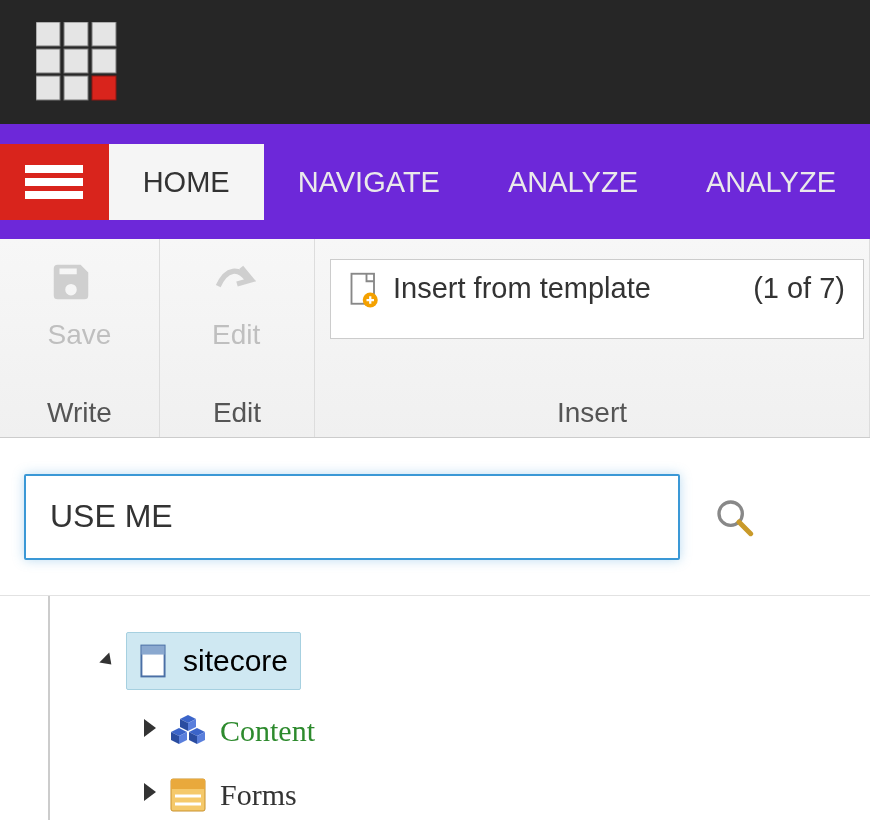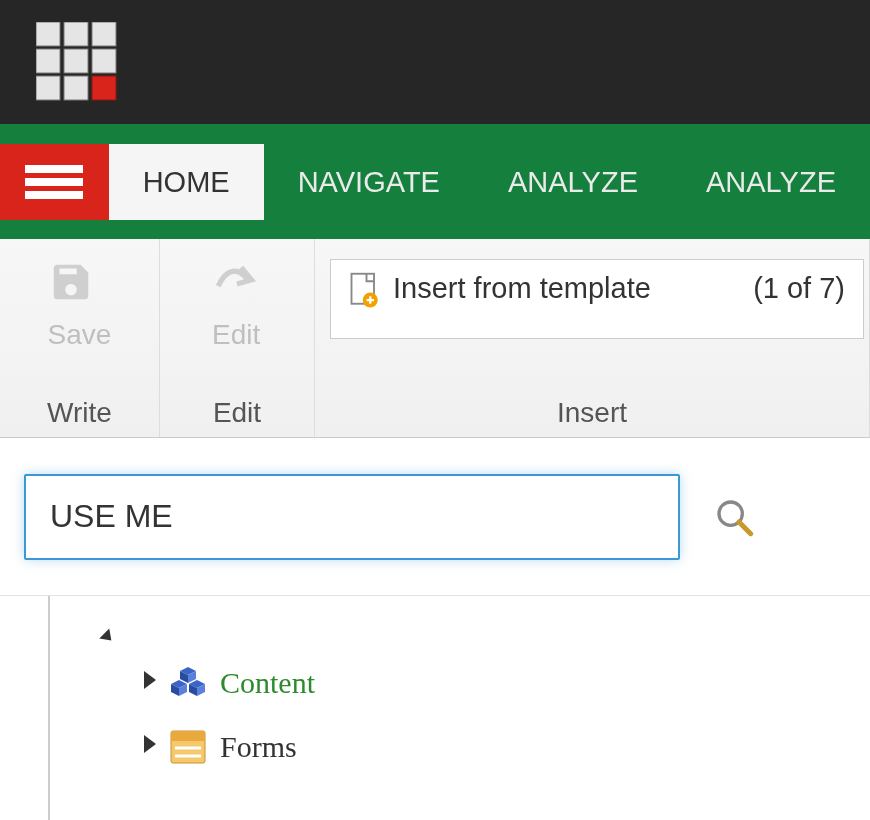--- a/index.html
+++ b/index.html
@@ -19,21 +19,21 @@
       align-items: center;
       padding-left: 36px;
     }
     .logo {
       display: block;
     }
 
     
     .ribbon-tabs {
       height: 115px;
-      background: #15803d;
+      background: #6d28d9;
       display: flex;
       align-items: center;
     }
     .hamburger {
       width: 152px;
       height: 76px;
       background: #d9241c;
       display: flex;
       align-items: center;
       justify-content: center;
@@ -251,20 +251,27 @@
   <svg class="mag-btn" width="40" height="40" viewBox="0 0 24 24">
     <circle cx="10" cy="10" r="7" fill="none" stroke="#888" stroke-width="2"></circle>
     <line x1="15" y1="15" x2="22" y2="22" stroke="#c99a2a" stroke-width="3" stroke-linecap="round"></line>
   </svg>
 </div>
 
 <div class="tree-panel">
 
   <div style="display:flex;align-items:center;gap:14px;">
     <span class="expander open"></span>
+    <div class="tree-node selected" style="padding-left:10px;">
+      <svg width="32" height="36" viewBox="0 0 24 28">
+        <rect x="3" y="2" width="18" height="24" fill="#fff" stroke="#4a6fa5" stroke-width="1.5"></rect>
+        <rect x="3" y="2" width="18" height="7" fill="#8aa8cf"></rect>
+      </svg>
+      <span>sitecore</span>
+    </div>
   </div>
 
   <div class="tree-children">
     <div style="display:flex;align-items:center;gap:14px;">
       <span class="expander closed"></span>
       <div class="tree-node">
         <svg width="36" height="34" viewBox="0 0 36 34">
           <polygon points="18,1 26,5 18,9 10,5" fill="#3b64c9"></polygon>
           <polygon points="10,5 18,9 18,17 10,13" fill="#2a4ca0"></polygon>
           <polygon points="26,5 26,13 18,17 18,9" fill="#5a7fdc"></polygon>

